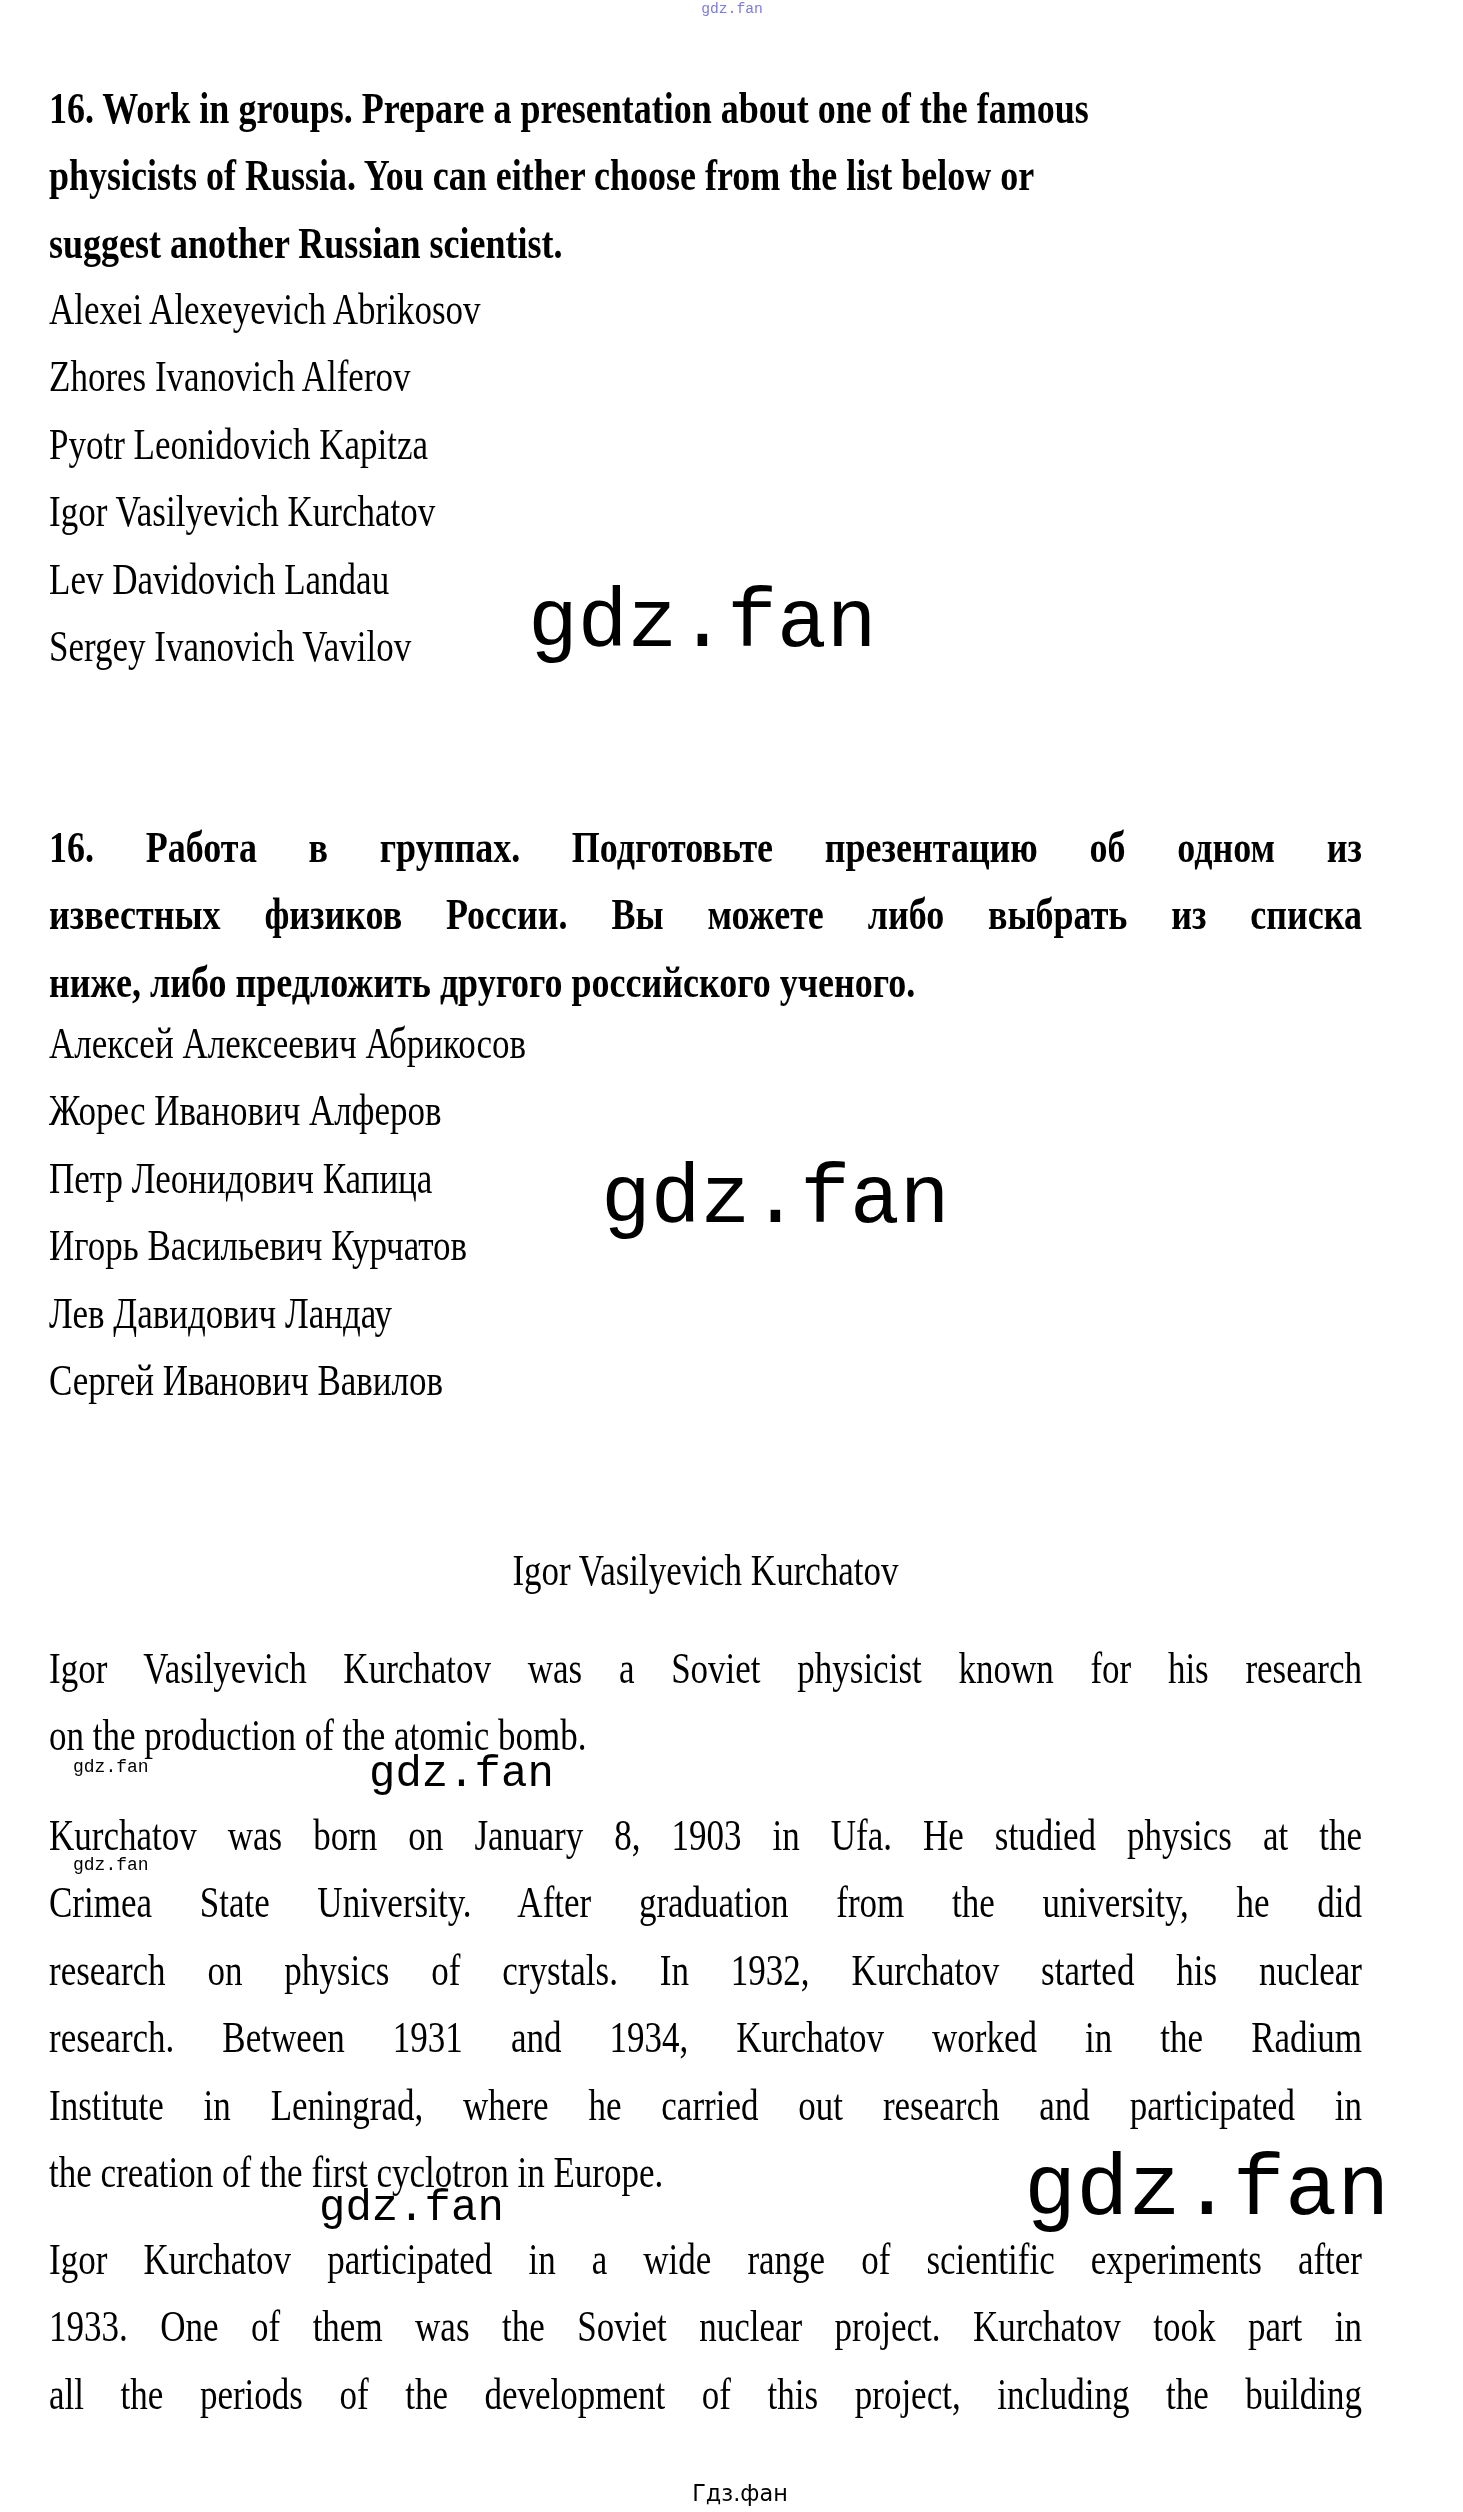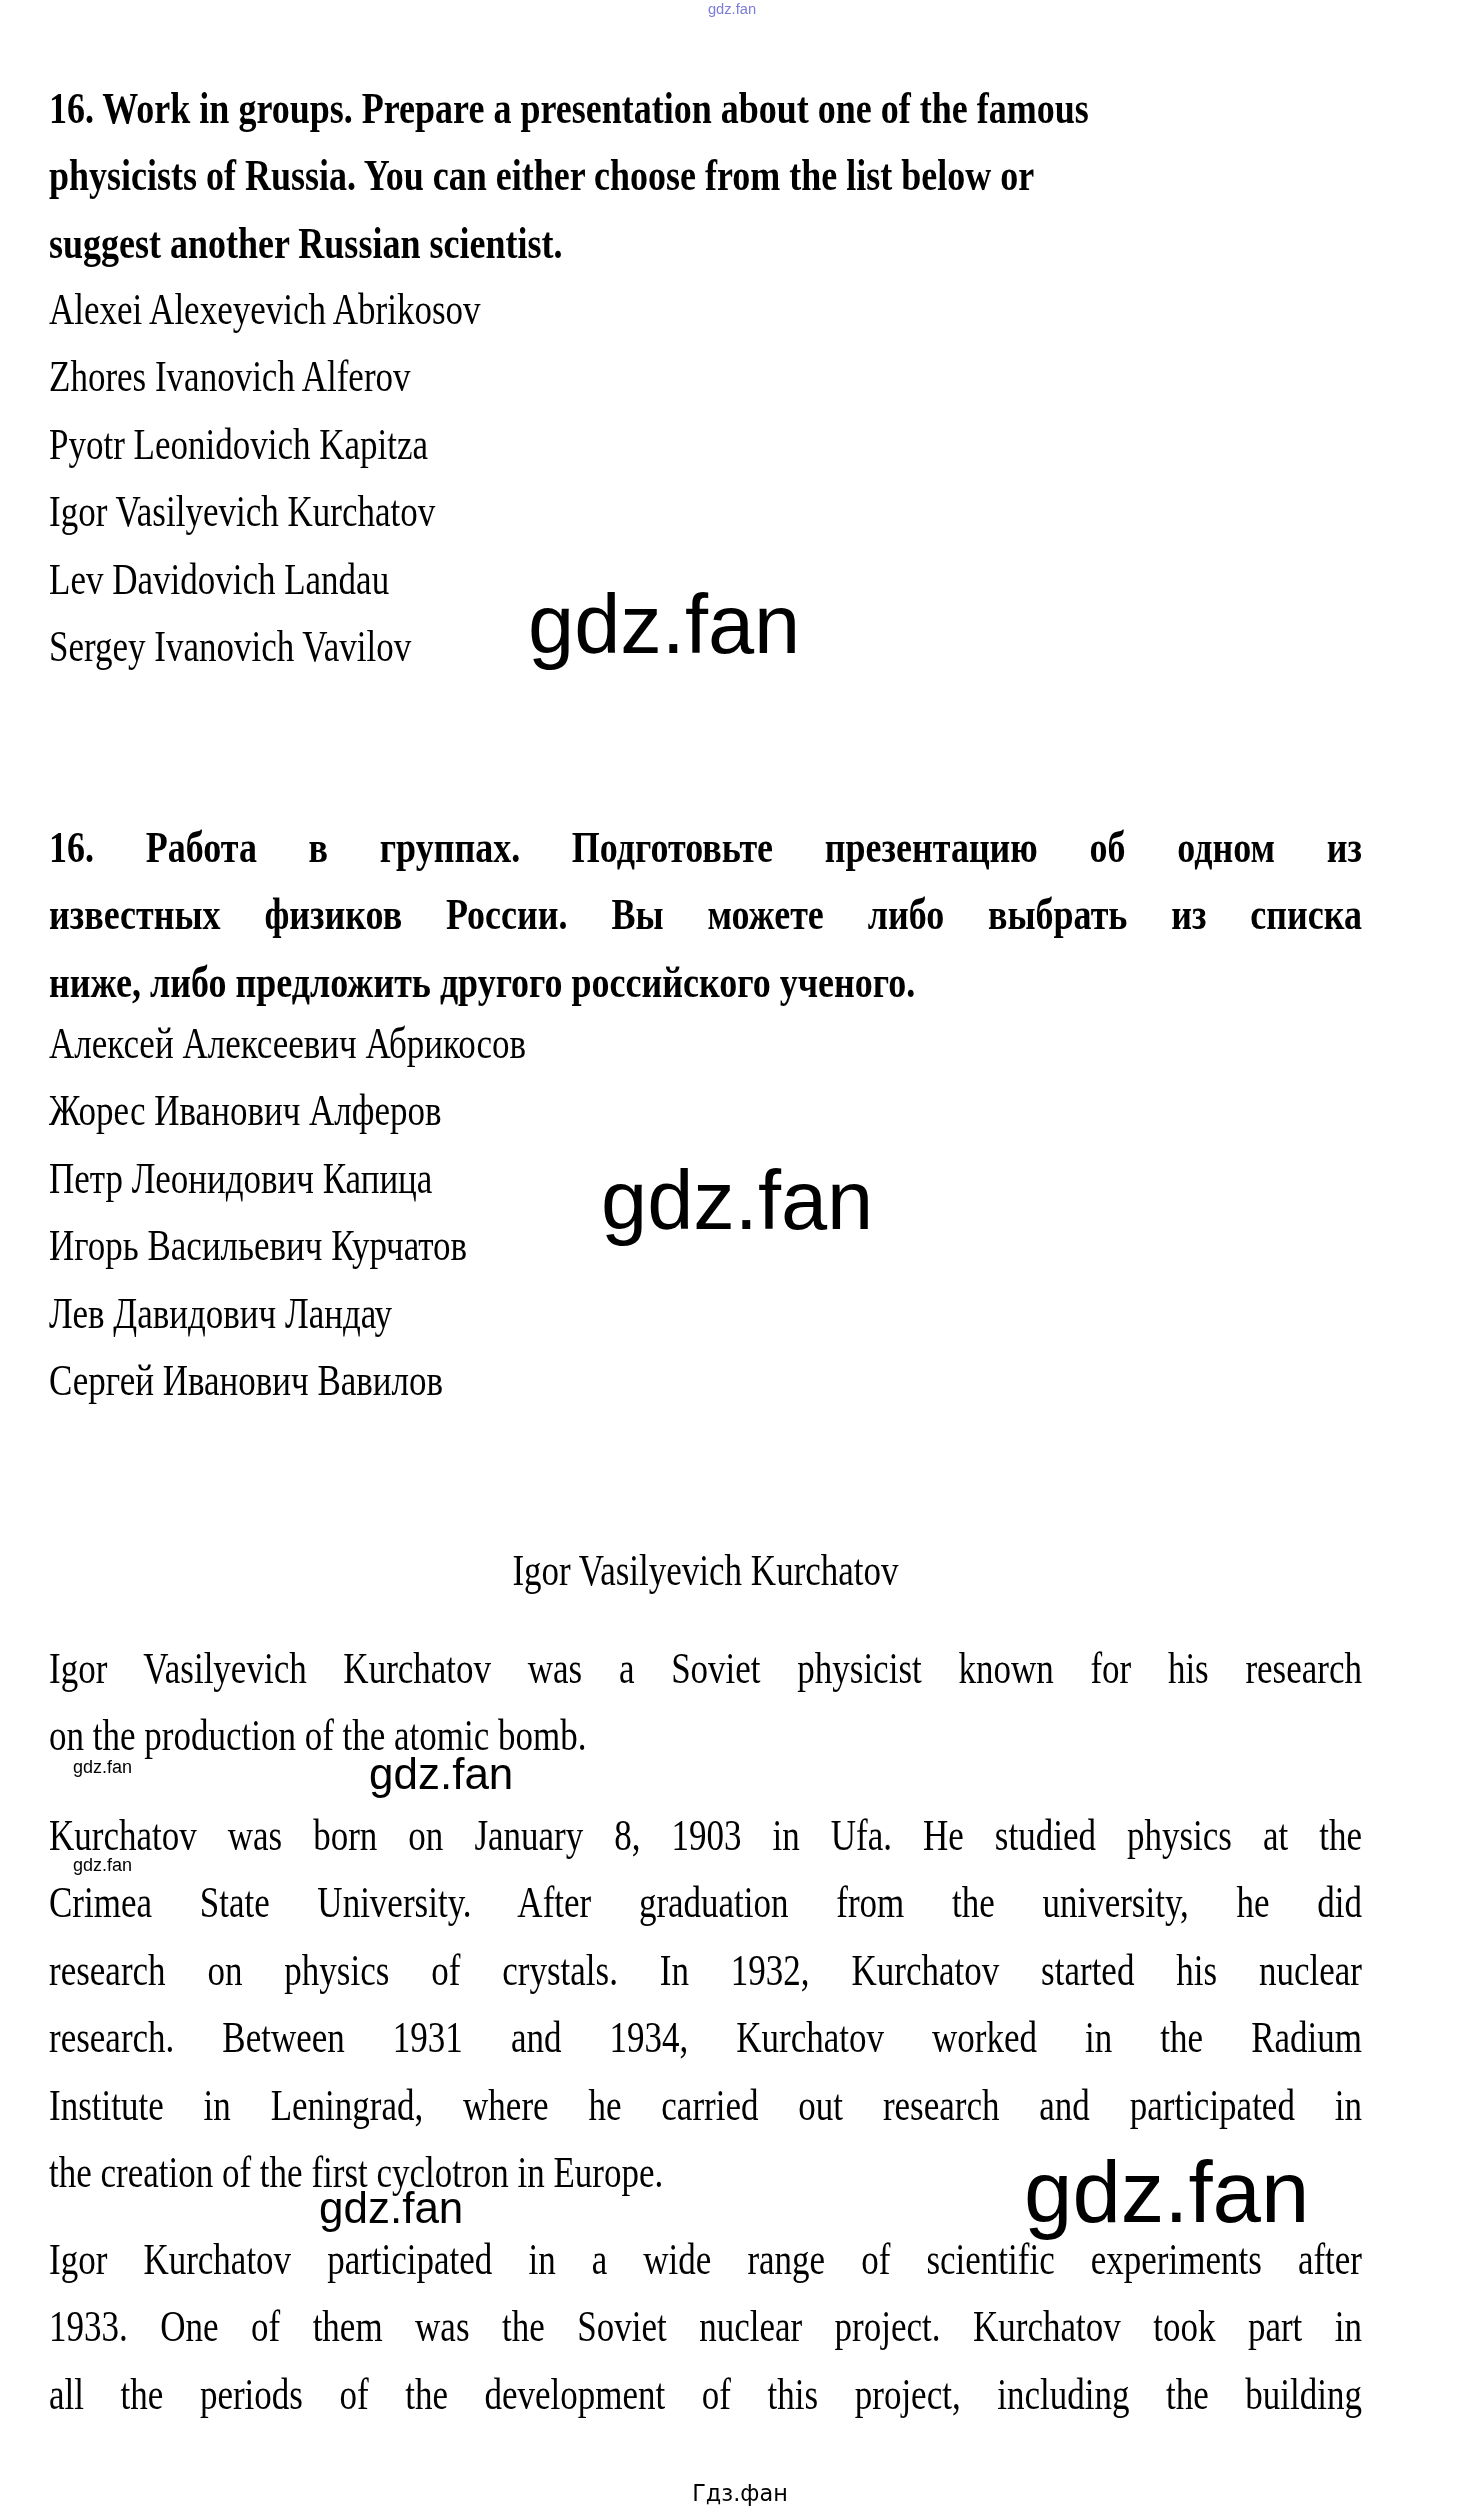--- a/index.html
+++ b/index.html
@@ -15,21 +15,21 @@
   .content {
     left:49px; width:1313px;
     font-size:35px; line-height:54px;
     transform:scaleY(1.25); transform-origin:left top;
   }
   .bold { font-weight:700; font-size:36px; }
   .just { text-align:justify; text-align-last:justify; }
   .center { text-align:center; }
   .line { white-space:normal; }
   .wm {
-    font-family:Liberation Sans, sans-serif;
+    font-family:Liberation Mono, monospace;
     color:#000000; line-height:1; white-space:nowrap;
   }
   .wm-top {
     top:2.3px; left:0; right:0; text-align:center;
     font-size:14.7px; color:#7c7cdc; font-weight:400;
   }
   .wm-big-1 { top:583px;  left:528px;  font-size:83px; }
   .wm-big-2 { top:1159px; left:601px;  font-size:83px; }
   .wm-big-3 { top:2148px; left:1024px; font-size:87px; }
   .wm-med-1 { top:1752px; left:369px;  font-size:44px; }

